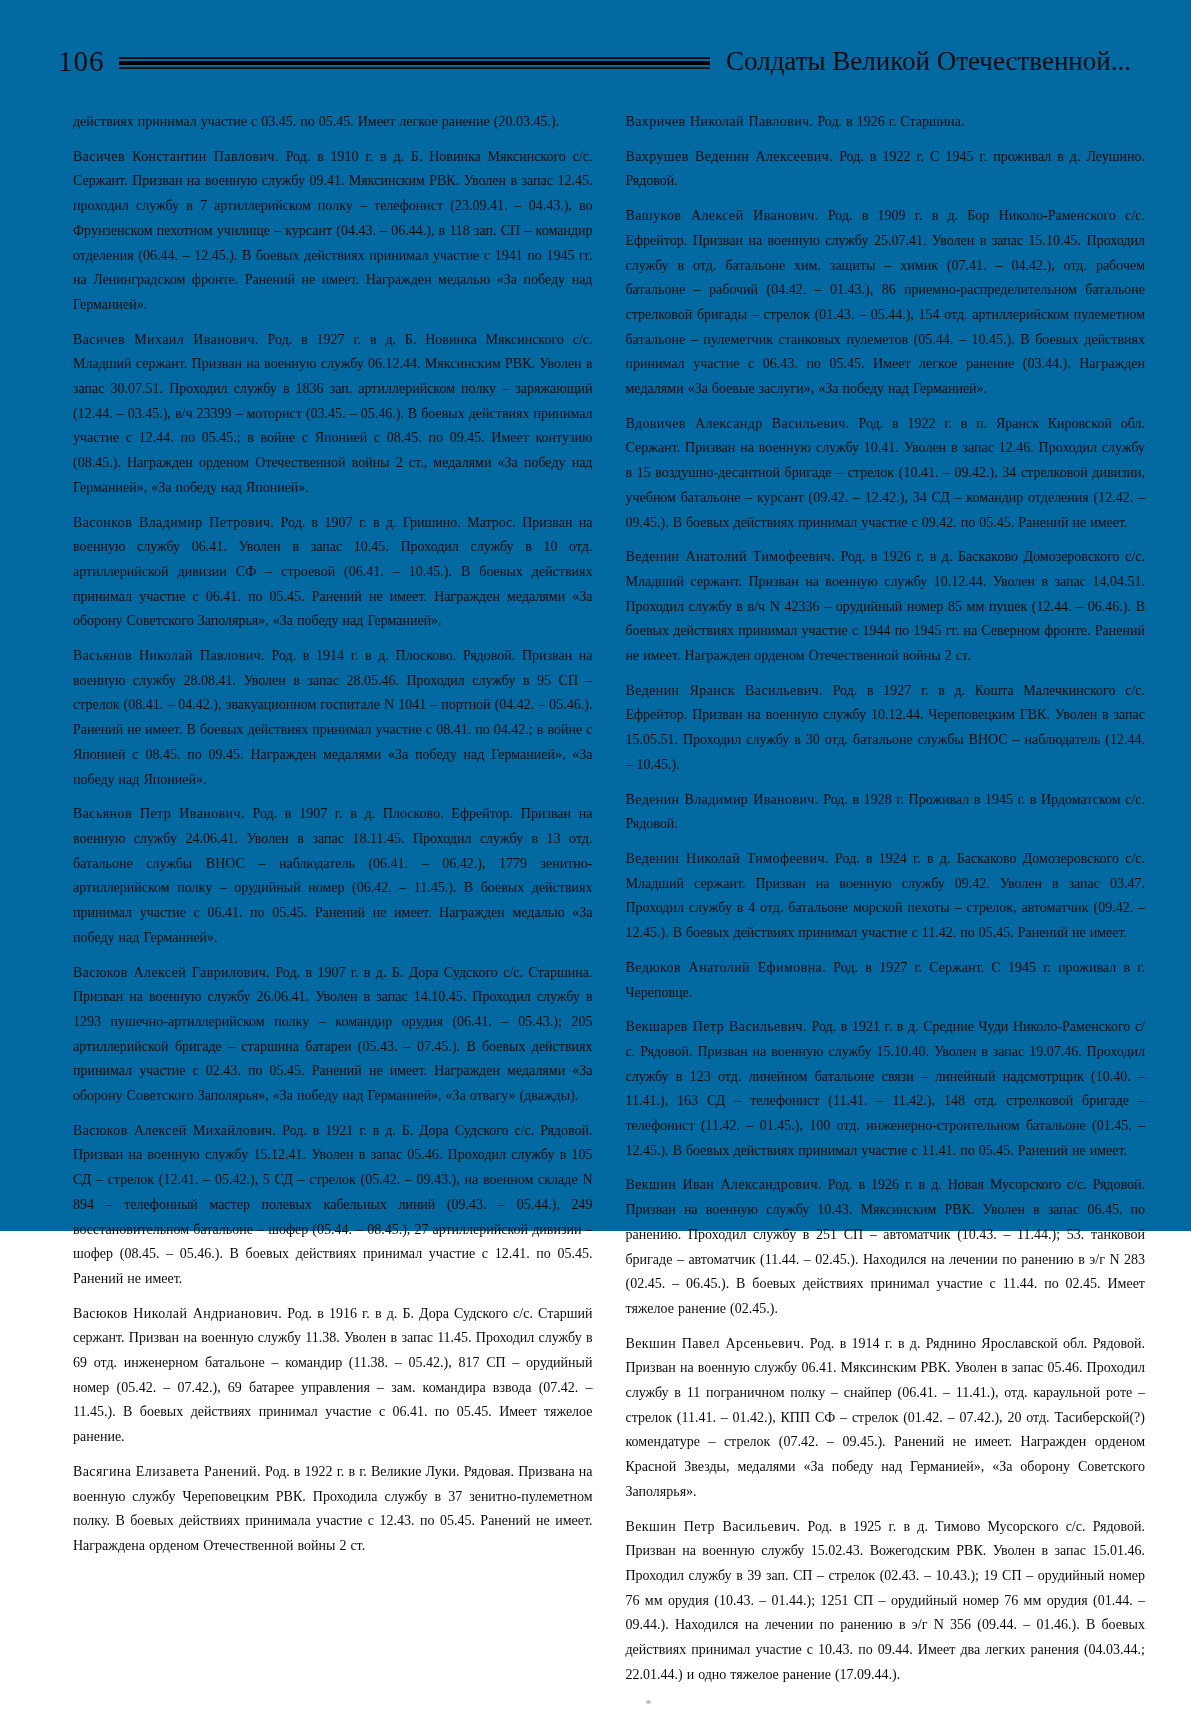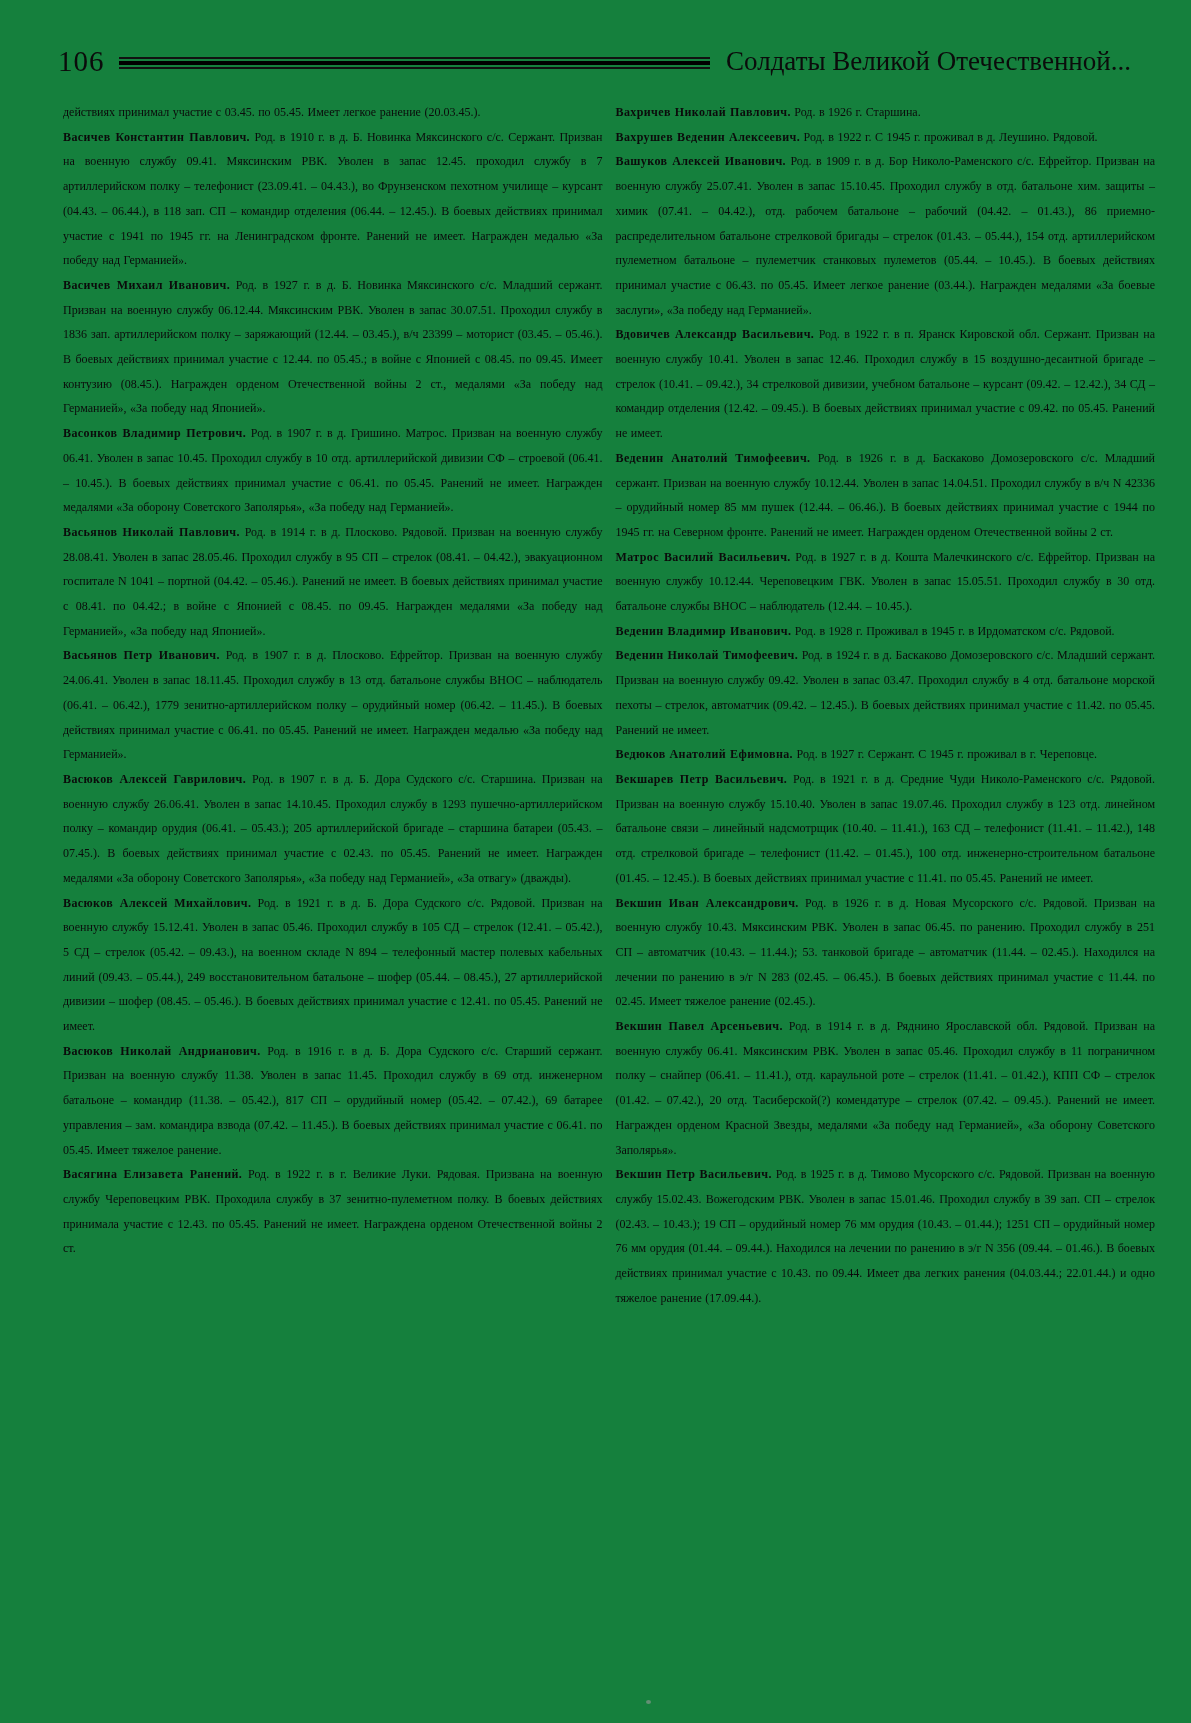--- a/index.html
+++ b/index.html
@@ -3,21 +3,21 @@
 <meta charset="utf-8">
 <style>
   html, body { margin: 0; padding: 0; }
   body {
     width: 1191px; height: 1723px;
     background: #ffffff;
     font-family: "Liberation Serif", "DejaVu Serif", serif;
     color: #0b0b0b;
     overflow: hidden;
   }
-  .page { position: relative; width: 1191px; height: 1723px; background: #15803d; }
+  .page { position: relative; width: 1191px; height: 1231px; background: #0369a1; }
 
   
   .header {
     position: absolute; top: 46px; left: 58px; right: 60px;
     display: flex; align-items: center;
   }
   .page-number {
     font-size: 29px; line-height: 30px; font-weight: normal;
     letter-spacing: 1px; flex: 0 0 auto;
   }
@@ -35,26 +35,26 @@
     flex: 0 0 auto; white-space: nowrap;
   }
 
   
   .columns {
     position: absolute; top: 100px; left: 63px; width: 1092px;
     display: flex; gap: 13px;
   }
   .column { flex: 1 1 0; min-width: 0; }
   p.entry {
-    margin: 0; padding: 0;
-    font-size: 12px; line-height: 24.7px;
+    margin: 10px; padding: 0;
+    font-size: 14px; line-height: 24.7px;
     text-align: justify;
     word-spacing: 0.5px;
   }
-  p.entry b.name { font-weight: bold; letter-spacing: 0.4px; }
+  p.entry b.name { font-weight: normal; letter-spacing: 0.4px; }
 
   .scan-speck {
     position: absolute; left: 646px; top: 1700px;
     width: 5px; height: 4px; border-radius: 50%;
     background: #9a9a9a; opacity: 0.6;
   }
 </style>
 </head>
 <body>
 
@@ -78,21 +78,21 @@
         <p class="entry"><b class="name">Васюков Алексей Михайлович.</b> <span>Род. в 1921 г. в д. Б. Дора Судского с/с. Рядовой. Призван на военную службу 15.12.41. Уволен в запас 05.46. Проходил службу в 105 СД – стрелок (12.41. – 05.42.), 5 СД – стрелок (05.42. – 09.43.), на военном складе N 894 – телефонный мастер полевых кабельных линий (09.43. – 05.44.), 249 восстановительном батальоне – шофер (05.44. – 08.45.), 27 артиллерийской дивизии – шофер (08.45. – 05.46.). В боевых действиях принимал участие с 12.41. по 05.45. Ранений не имеет.</span></p>
         <p class="entry"><b class="name">Васюков Николай Андрианович.</b> <span>Род. в 1916 г. в д. Б. Дора Судского с/с. Старший сержант. Призван на военную службу 11.38. Уволен в запас 11.45. Проходил службу в 69 отд. инженерном батальоне – командир (11.38. – 05.42.), 817 СП – орудийный номер (05.42. – 07.42.), 69 батарее управления – зам. командира взвода (07.42. – 11.45.). В боевых действиях принимал участие с 06.41. по 05.45. Имеет тяжелое ранение.</span></p>
         <p class="entry"><b class="name">Васягина Елизавета Ранений.</b> <span>Род. в 1922 г. в г. Великие Луки. Рядовая. Призвана на военную службу Череповецким РВК. Проходила службу в 37 зенитно-пулеметном полку. В боевых действиях принимала участие с 12.43. по 05.45. Ранений не имеет. Награждена орденом Отечественной войны 2 ст.</span></p>
       </div>
     <div class="column">
         <p class="entry"><b class="name">Вахричев Николай Павлович.</b> <span>Род. в 1926 г. Старшина.</span></p>
         <p class="entry"><b class="name">Вахрушев Веденин Алексеевич.</b> <span>Род. в 1922 г. С 1945 г. проживал в д. Леушино. Рядовой.</span></p>
         <p class="entry"><b class="name">Вашуков Алексей Иванович.</b> <span>Род. в 1909 г. в д. Бор Николо-Раменского с/с. Ефрейтор. Призван на военную службу 25.07.41. Уволен в запас 15.10.45. Проходил службу в отд. батальоне хим. защиты – химик (07.41. – 04.42.), отд. рабочем батальоне – рабочий (04.42. – 01.43.), 86 приемно-распределительном батальоне стрелковой бригады – стрелок (01.43. – 05.44.), 154 отд. артиллерийском пулеметном батальоне – пулеметчик станковых пулеметов (05.44. – 10.45.). В боевых действиях принимал участие с 06.43. по 05.45. Имеет легкое ранение (03.44.). Награжден медалями «За боевые заслуги», «За победу над Германией».</span></p>
         <p class="entry"><b class="name">Вдовичев Александр Васильевич.</b> <span>Род. в 1922 г. в п. Яранск Кировской обл. Сержант. Призван на военную службу 10.41. Уволен в запас 12.46. Проходил службу в 15 воздушно-десантной бригаде – стрелок (10.41. – 09.42.), 34 стрелковой дивизии, учебном батальоне – курсант (09.42. – 12.42.), 34 СД – командир отделения (12.42. – 09.45.). В боевых действиях принимал участие с 09.42. по 05.45. Ранений не имеет.</span></p>
         <p class="entry"><b class="name">Веденин Анатолий Тимофеевич.</b> <span>Род. в 1926 г. в д. Баскаково Домозеровского с/с. Младший сержант. Призван на военную службу 10.12.44. Уволен в запас 14.04.51. Проходил службу в в/ч N 42336 – орудийный номер 85 мм пушек (12.44. – 06.46.). В боевых действиях принимал участие с 1944 по 1945 гг. на Северном фронте. Ранений не имеет. Награжден орденом Отечественной войны 2 ст.</span></p>
-        <p class="entry"><b class="name">Матрос Василий Васильевич.</b> <span>Род. в 1927 г. в д. Кошта Малечкинского с/с. Ефрейтор. Призван на военную службу 10.12.44. Череповецким ГВК. Уволен в запас 15.05.51. Проходил службу в 30 отд. батальоне службы ВНОС – наблюдатель (12.44. – 10.45.).</span></p>
+        <p class="entry"><b class="name">Веденин Яранск Васильевич.</b> <span>Род. в 1927 г. в д. Кошта Малечкинского с/с. Ефрейтор. Призван на военную службу 10.12.44. Череповецким ГВК. Уволен в запас 15.05.51. Проходил службу в 30 отд. батальоне службы ВНОС – наблюдатель (12.44. – 10.45.).</span></p>
         <p class="entry"><b class="name">Веденин Владимир Иванович.</b> <span>Род. в 1928 г. Проживал в 1945 г. в Ирдоматском с/с. Рядовой.</span></p>
         <p class="entry"><b class="name">Веденин Николай Тимофеевич.</b> <span>Род. в 1924 г. в д. Баскаково Домозеровского с/с. Младший сержант. Призван на военную службу 09.42. Уволен в запас 03.47. Проходил службу в 4 отд. батальоне морской пехоты – стрелок, автоматчик (09.42. – 12.45.). В боевых действиях принимал участие с 11.42. по 05.45. Ранений не имеет.</span></p>
         <p class="entry"><b class="name">Ведюков Анатолий Ефимовна.</b> <span>Род. в 1927 г. Сержант. С 1945 г. проживал в г. Череповце.</span></p>
         <p class="entry"><b class="name">Векшарев Петр Васильевич.</b> <span>Род. в 1921 г. в д. Средние Чуди Николо-Раменского с/с. Рядовой. Призван на военную службу 15.10.40. Уволен в запас 19.07.46. Проходил службу в 123 отд. линейном батальоне связи – линейный надсмотрщик (10.40. – 11.41.), 163 СД – телефонист (11.41. – 11.42.), 148 отд. стрелковой бригаде – телефонист (11.42. – 01.45.), 100 отд. инженерно-строительном батальоне (01.45. – 12.45.). В боевых действиях принимал участие с 11.41. по 05.45. Ранений не имеет.</span></p>
         <p class="entry"><b class="name">Векшин Иван Александрович.</b> <span>Род. в 1926 г. в д. Новая Мусорского с/с. Рядовой. Призван на военную службу 10.43. Мяксинским РВК. Уволен в запас 06.45. по ранению. Проходил службу в 251 СП – автоматчик (10.43. – 11.44.); 53. танковой бригаде – автоматчик (11.44. – 02.45.). Находился на лечении по ранению в э/г N 283 (02.45. – 06.45.). В боевых действиях принимал участие с 11.44. по 02.45. Имеет тяжелое ранение (02.45.).</span></p>
         <p class="entry"><b class="name">Векшин Павел Арсеньевич.</b> <span>Род. в 1914 г. в д. Ряднино Ярославской обл. Рядовой. Призван на военную службу 06.41. Мяксинским РВК. Уволен в запас 05.46. Проходил службу в 11 пограничном полку – снайпер (06.41. – 11.41.), отд. караульной роте – стрелок (11.41. – 01.42.), КПП СФ – стрелок (01.42. – 07.42.), 20 отд. Тасиберской(?) комендатуре – стрелок (07.42. – 09.45.). Ранений не имеет. Награжден орденом Красной Звезды, медалями «За победу над Германией», «За оборону Советского Заполярья».</span></p>
         <p class="entry"><b class="name">Векшин Петр Васильевич.</b> <span>Род. в 1925 г. в д. Тимово Мусорского с/с. Рядовой. Призван на военную службу 15.02.43. Вожегодским РВК. Уволен в запас 15.01.46. Проходил службу в 39 зап. СП – стрелок (02.43. – 10.43.); 19 СП – орудийный номер 76 мм орудия (10.43. – 01.44.); 1251 СП – орудийный номер 76 мм орудия (01.44. – 09.44.). Находился на лечении по ранению в э/г N 356 (09.44. – 01.46.). В боевых действиях принимал участие с 10.43. по 09.44. Имеет два легких ранения (04.03.44.; 22.01.44.) и одно тяжелое ранение (17.09.44.).</span></p>
       </div>
   </div>
 

